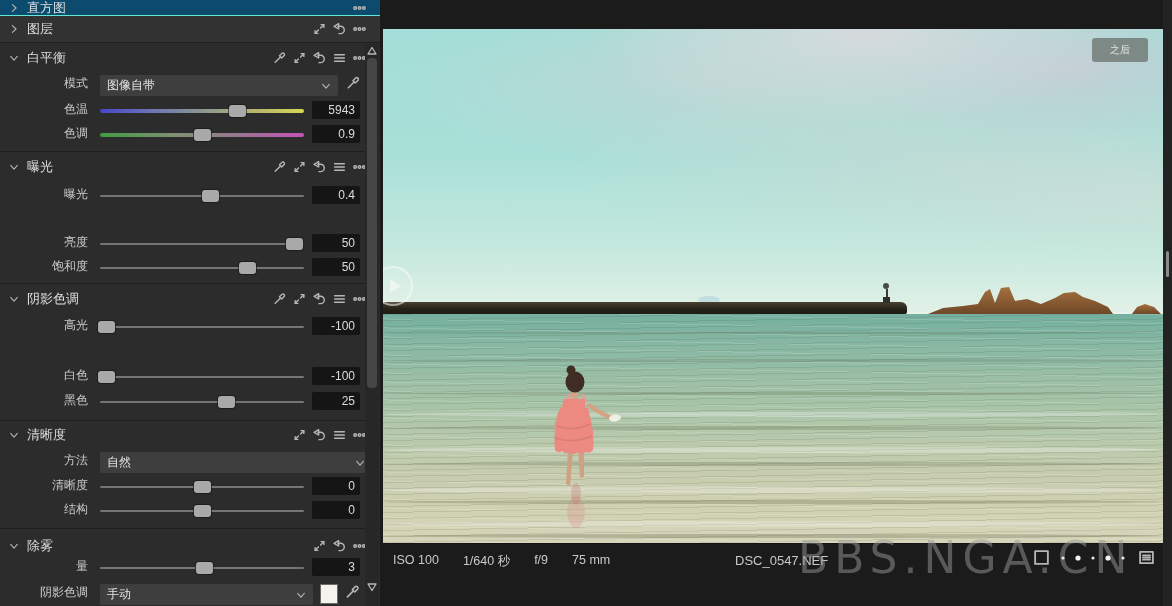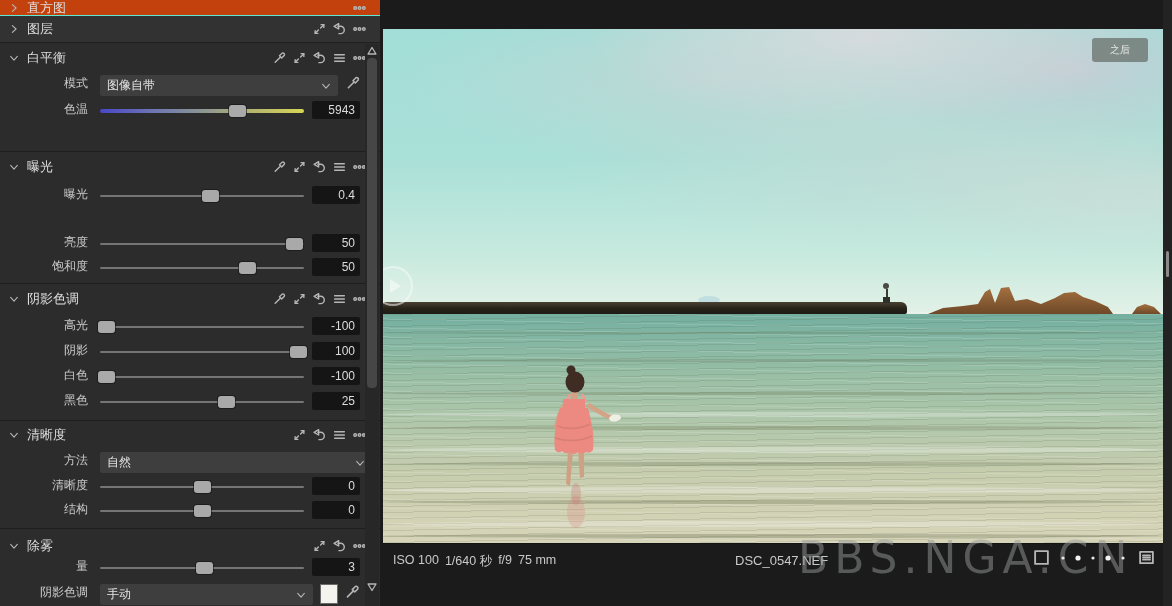--- a/index.html
+++ b/index.html
@@ -54,21 +54,21 @@
   .lh-lamp{position:absolute;left:500px;top:254px;width:6px;height:6px;border-radius:50%;background:#4a4a44}
   .lh-base{position:absolute;left:500px;top:268px;width:7px;height:6px;background:#30302a}
   .distant{position:absolute;left:315px;top:267px;width:22px;height:8px;border-radius:50%;background:rgba(165,205,220,.5)}
   .after-btn{position:absolute;left:709px;top:9px;width:56px;height:24px;border-radius:3px;
     background:rgba(108,116,112,.78);color:#e7e9e5;font-size:10px;display:flex;align-items:center;justify-content:center;cursor:pointer}
   .play-circle{position:absolute;left:-10px;top:237px;width:40px;height:40px;border-radius:50%;
     border:2px solid rgba(252,252,252,.5);background:rgba(255,255,255,.1);box-sizing:border-box;cursor:pointer}
   .play-tri{position:absolute;left:15px;top:11px;width:0;height:0;border-left:11px solid rgba(255,255,255,.5);
     border-top:7px solid transparent;border-bottom:7px solid transparent}
   .infobar{position:absolute;left:3px;top:543px;width:780px;height:35px;background:#1b1b1b;border-top:1px solid #141414}
-  .meta{position:absolute;left:10px;top:9px;display:flex;gap:6px;font-size:12.5px;color:#c9c9c9;white-space:nowrap}
+  .meta{position:absolute;left:10px;top:9px;display:flex;gap:24px;font-size:12.5px;color:#c9c9c9;white-space:nowrap}
   .fname{position:absolute;left:352px;top:9px;font-size:13px;color:#c9c9c9;white-space:nowrap}
   .watermark{position:absolute;left:418px;top:532px;font-size:44px;letter-spacing:6px;color:rgba(150,154,152,.5);
     font-family:"DejaVu Sans","Liberation Sans",sans-serif;z-index:5;pointer-events:none;white-space:nowrap}
   .bricon{position:absolute;top:549px;z-index:7;cursor:pointer}
   .rstrip{position:absolute;left:783px;top:0;width:9px;height:606px;background:#232323}
   .rhandle{position:absolute;left:3px;top:251px;width:3px;height:26px;background:#8a8a8a;border-radius:2px;cursor:pointer}
   .defs{position:absolute;width:0;height:0;overflow:hidden}
 </style>
 </head>
 <body>
@@ -120,21 +120,21 @@
     <symbol id="i-tri-down" viewBox="0 0 12 12">
         <polygon class="f" points="2,3 10,3 6,9.5"></polygon>
       </symbol>
   </defs>
 </svg>
 
 <div class="stage">
 
   <div class="panel">
 
-    <div class="hdr-row" style="top:0;height:15px;background:#c2410c;border-bottom:4px solid #5eead4">
+    <div class="hdr-row" style="top:0;height:15px;background:#0c4a6e;border-bottom:4px solid #5eead4">
       <svg class="ic chev" width="10" height="10">
           <use href="#i-chev-right"></use>
         </svg>
       <span>直方图</span>
       <span class="hicons">
         <svg class="ic" width="13" height="13">
             <use href="#i-dots"></use>
           </svg>
       </span>
     </div>
@@ -196,20 +196,28 @@
 
     <div class="prow" style="top:101px">
       <span class="plabel">色温</span>
       <div class="strack">
         <div class="sline grad grad-temp"></div>
         <div class="shandle" style="left:67%"></div>
       </div>
       <span class="sval">5943</span>
     </div>
 
+    <div class="prow" style="top:125px">
+      <span class="plabel">色调</span>
+      <div class="strack">
+        <div class="sline grad grad-tint"></div>
+        <div class="shandle" style="left:50%"></div>
+      </div>
+      <span class="sval">0.9</span>
+    </div>
 
     <div class="separator" style="top:151px"></div>
 
     <div class="hdr-row" style="top:155px;height:24px">
       <svg class="ic chev" width="10" height="10">
           <use href="#i-chev-down"></use>
         </svg>
       <span>曝光</span>
       <span class="hicons">
         <svg class="ic" width="13" height="13">
@@ -281,28 +289,20 @@
       </span>
     </div>
 
     <div class="prow" style="top:317px">
       <span class="plabel">高光</span>
       <div class="strack">
         <div class="sline"></div>
         <div class="shandle" style="left:3%"></div>
       </div>
       <span class="sval">-100</span>
-    </div>
-    <div class="prow" style="top:342px">
-      <span class="plabel">阴影</span>
-      <div class="strack">
-        <div class="sline"></div>
-        <div class="shandle" style="left:97%"></div>
-      </div>
-      <span class="sval">100</span>
     </div>
     <div class="prow" style="top:367px">
       <span class="plabel">白色</span>
       <div class="strack">
         <div class="sline"></div>
         <div class="shandle" style="left:3%"></div>
       </div>
       <span class="sval">-100</span>
     </div>
     <div class="prow" style="top:392px">

